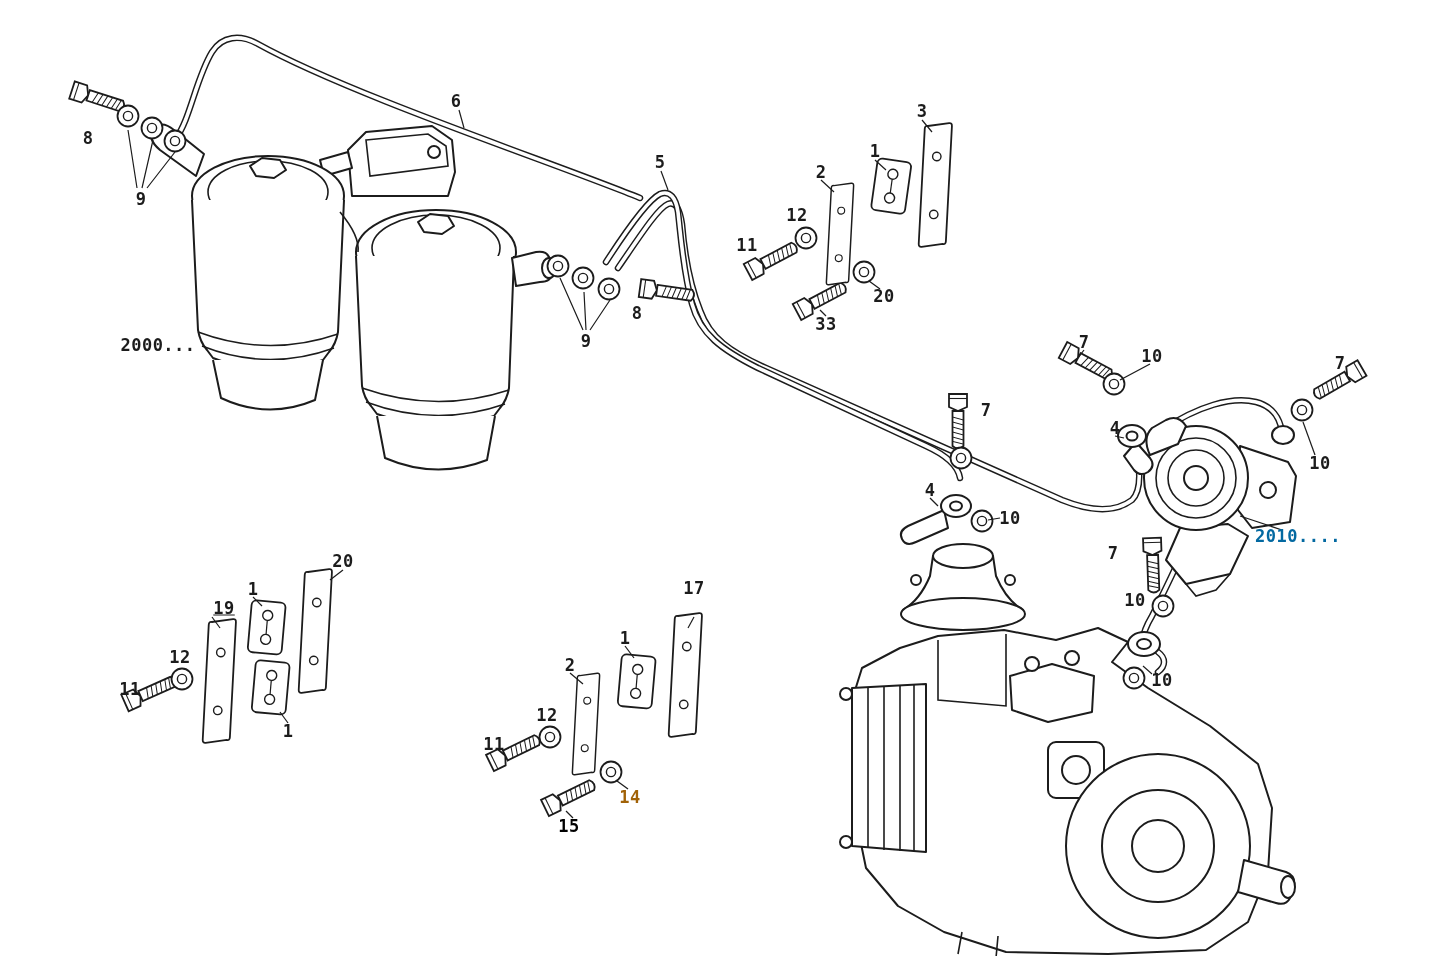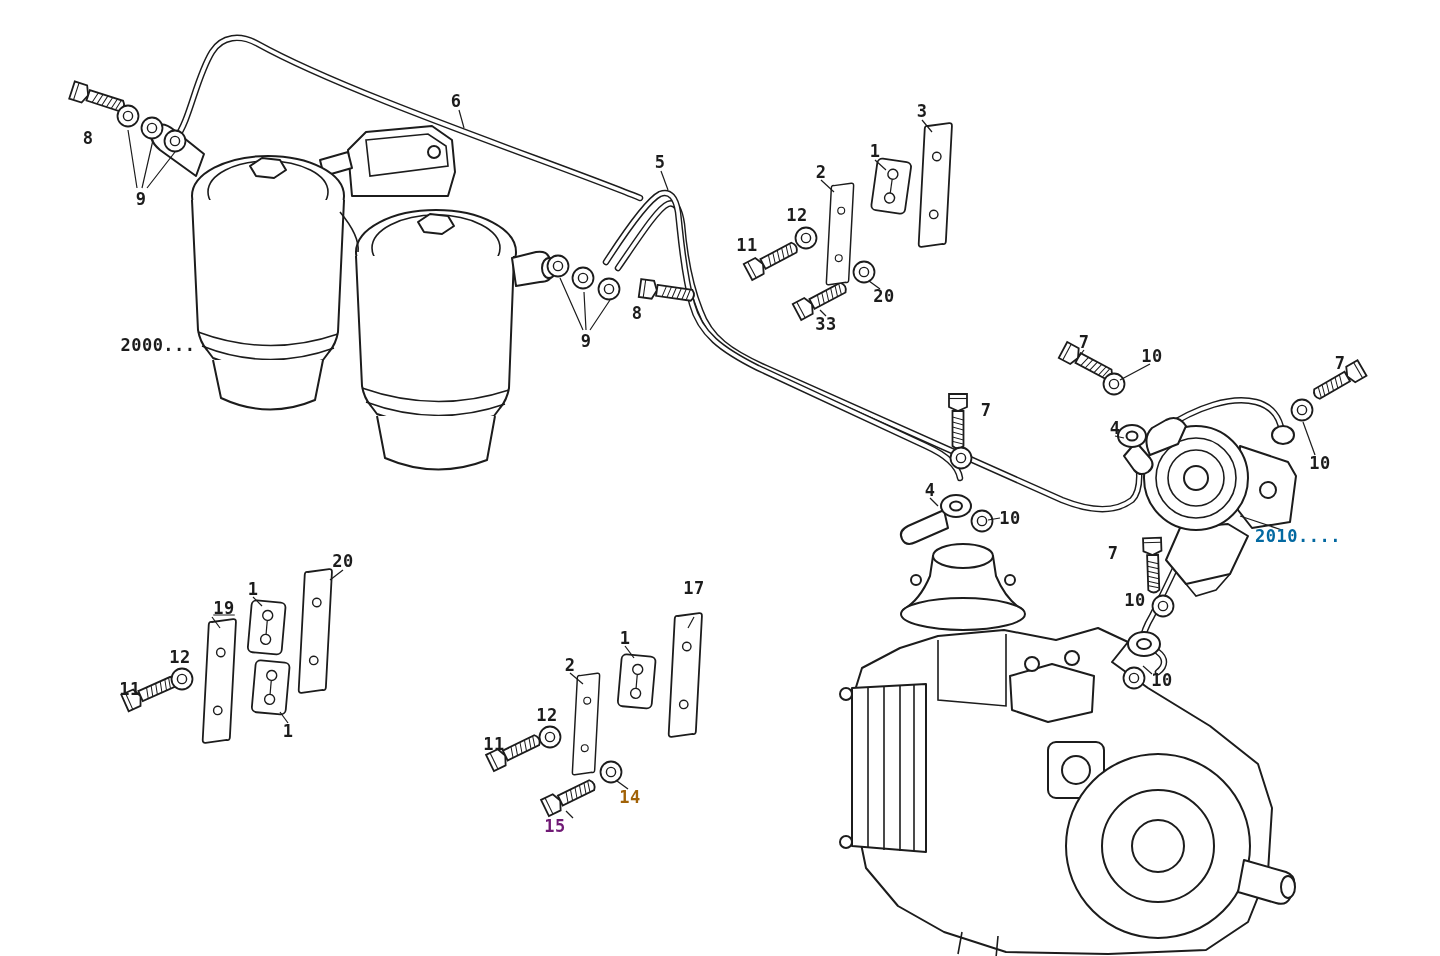--- a/index.html
+++ b/index.html
@@ -351,18 +351,18 @@
       <div class="part-label" style="left: 224px; top: 608px; color: rgb(28, 28, 28); text-decoration: underline;">19</div>
       <div class="part-label" style="left: 180px; top: 657px; color: rgb(28, 28, 28);">12</div>
       <div class="part-label" style="left: 130px; top: 689px; color: rgb(28, 28, 28);">11</div>
       <div class="part-label" style="left: 288px; top: 731px; color: rgb(28, 28, 28);">1</div>
       <div class="part-label" style="left: 694px; top: 588px; color: rgb(28, 28, 28);">17</div>
       <div class="part-label" style="left: 625px; top: 638px; color: rgb(28, 28, 28);">1</div>
       <div class="part-label" style="left: 570px; top: 665px; color: rgb(28, 28, 28);">2</div>
       <div class="part-label" style="left: 547px; top: 715px; color: rgb(28, 28, 28);">12</div>
       <div class="part-label" style="left: 494px; top: 744px; color: rgb(28, 28, 28);">11</div>
       <div class="part-label" style="left: 630px; top: 797px; color: #a16207;">14</div>
-      <div class="part-label" style="left: 555px; top: 826px; color: #701a75;">15</div>
+      <div class="part-label" style="left: 569px; top: 826px; color: #000000;">15</div>
       <div class="part-label" style="left: 158px; top: 336px; color: rgb(28, 28, 28); margin-top: 9px;">2000...</div>
       <div class="part-label" style="left: 1290px; top: 536px; color: #0369a1; margin-left: 8px;">2010....</div>
     </div>
 
 </div>
 
 </body></html>

